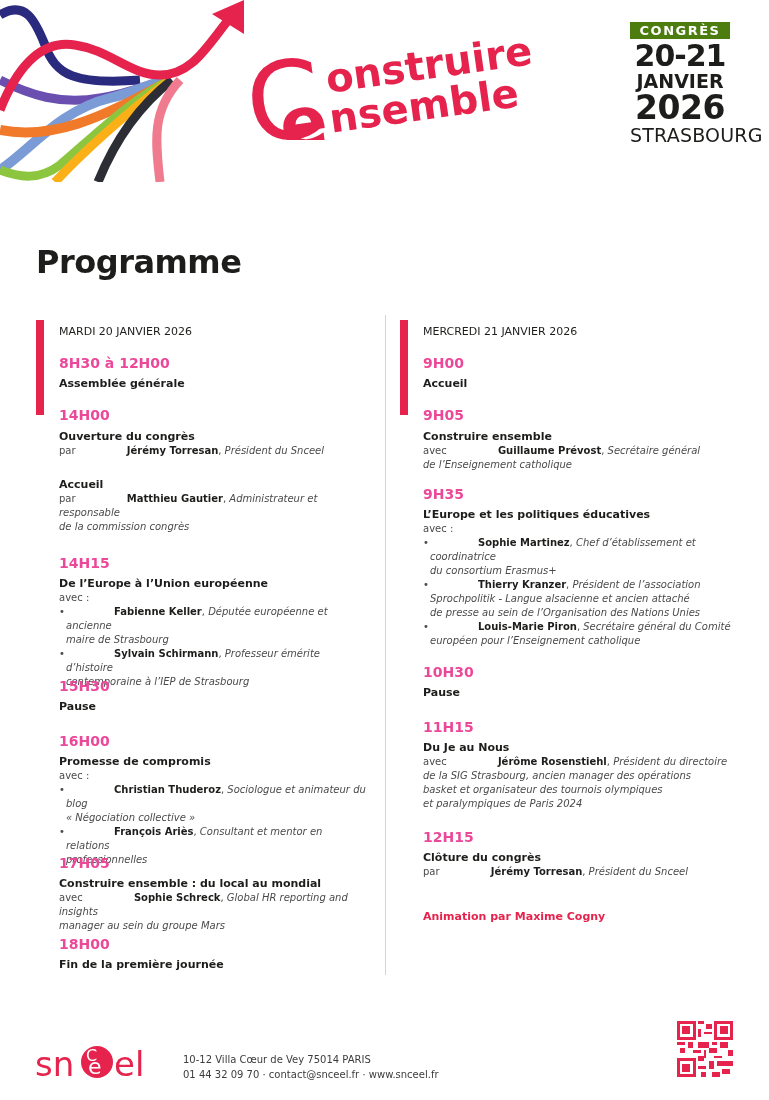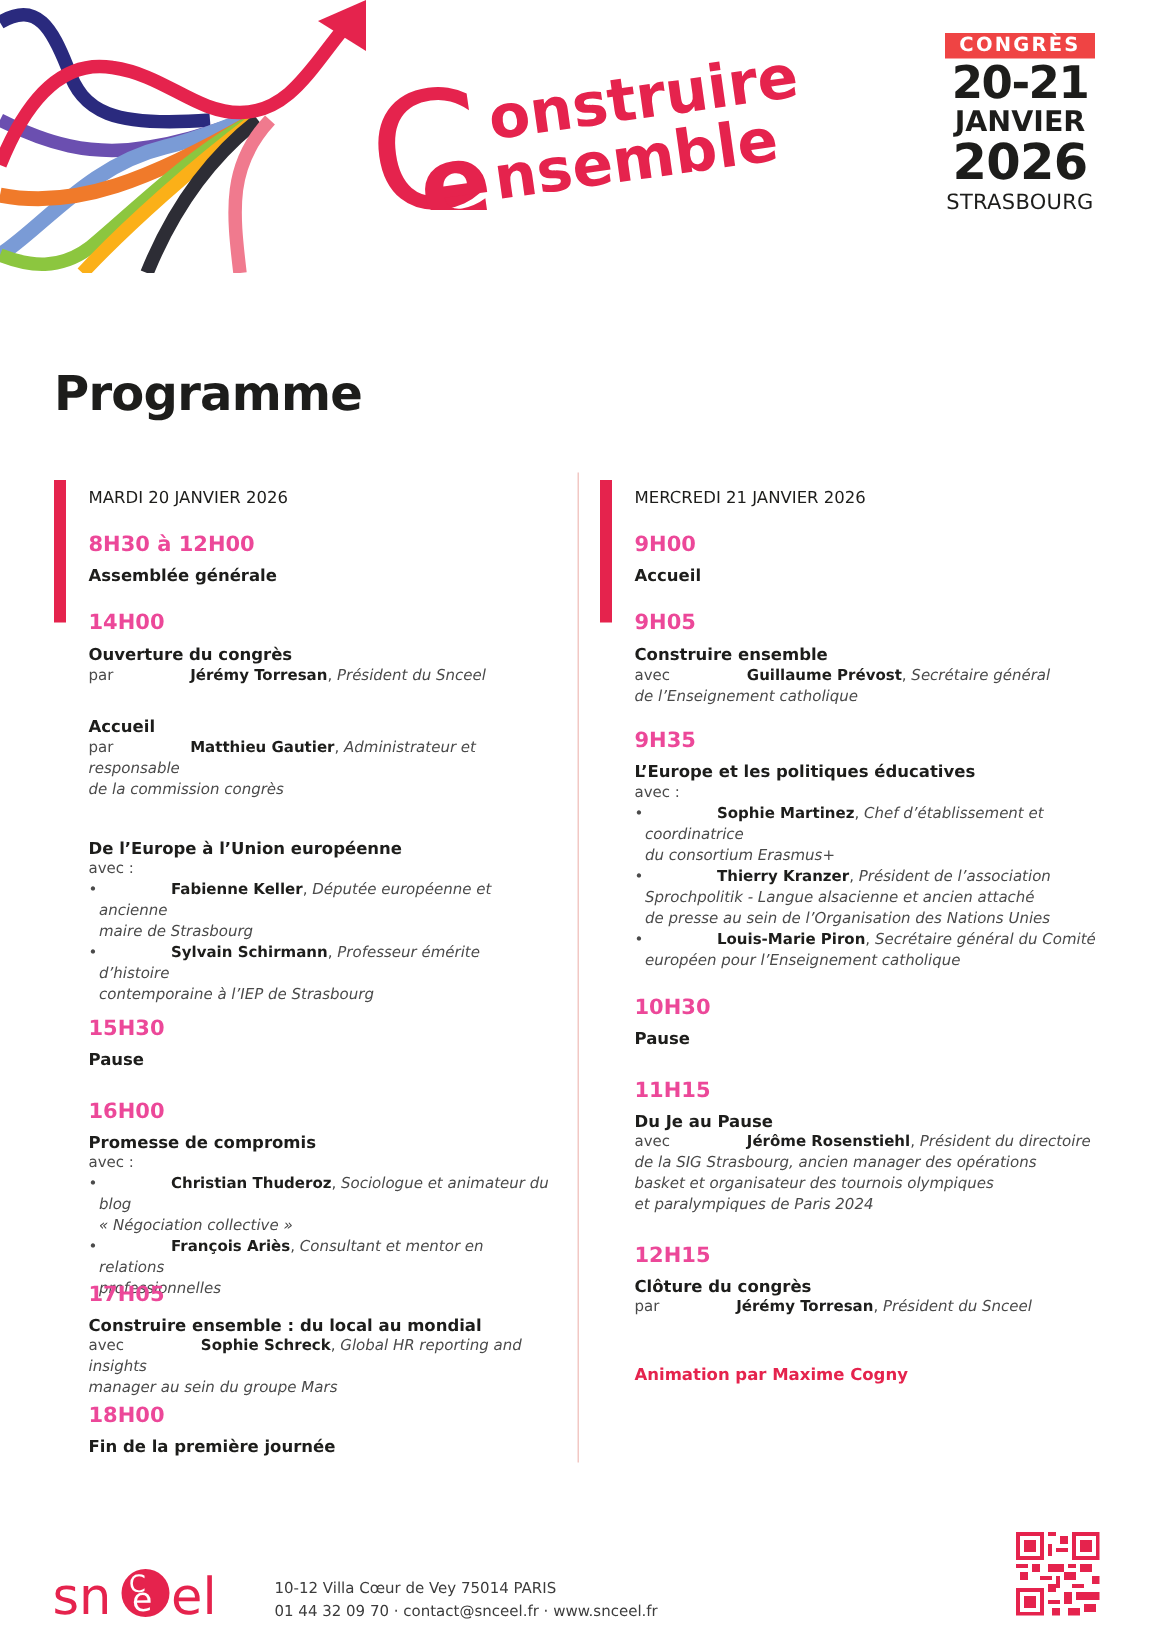--- a/index.html
+++ b/index.html
@@ -3,25 +3,25 @@
 <meta charset="utf-8">
 <style>
   * { box-sizing: border-box; margin: 0; padding: 0; }
   html, body { width: 769px; height: 1100px; background: #ffffff; overflow: hidden; }
   body { position: relative; font-family: "DejaVu Sans", "Liberation Sans", sans-serif; color: #1d1d1b; }
 
   .header-art { position: absolute; left: 0; top: 0; width: 250px; height: 182px; }
   .logo-title { position: absolute; left: 245px; top: 20px; width: 350px; height: 120px; }
 
   .badge { position: absolute; left: 630px; top: 22px; width: 100px; text-align: center; }
-  .badge .tag { display: block; background: #ef4444; color: #fff; font-family: "DejaVu Sans", sans-serif; font-weight: bold; font-size: 13px; letter-spacing: 1.5px; line-height: 17px; height: 17px; }
+  .badge .tag { display: block; background: #4d7c0f; color: #fff; font-family: "DejaVu Sans", sans-serif; font-weight: bold; font-size: 13px; letter-spacing: 1.5px; line-height: 17px; height: 17px; }
   .badge .dates { display: block; font-family: "DejaVu Sans", sans-serif; font-weight: bold; font-size: 30px; line-height: 30px; margin-top: 2px; letter-spacing: -1px; }
   .badge .month { display: block; font-family: "DejaVu Sans", sans-serif; font-weight: bold; font-size: 19px; line-height: 20px; letter-spacing: 0px; }
   .badge .year { display: block; font-family: "DejaVu Sans", sans-serif; font-weight: bold; font-size: 33px; line-height: 33px; letter-spacing: -0.5px; }
-  .badge .city { display: block; font-family: "DejaVu Sans", sans-serif; font-size: 14px; line-height: 18px; margin-top: 2px; letter-spacing: 0.2px; }
+  .badge .city { display: block; font-family: "DejaVu Sans", sans-serif; font-size: 19px; line-height: 18px; margin-top: 2px; letter-spacing: 0.2px; }
 
   .page-title { position: absolute; left: 36px; top: 243px; font-family: "DejaVu Sans", sans-serif; font-weight: bold; font-size: 32px; letter-spacing: -0.5px; color: #1d1d1b; }
 
   .col { position: absolute; top: 320px; }
   .col-left { left: 36px; width: 330px; }
   .col-right { left: 400px; width: 340px; }
   .accent-bar { position: absolute; left: 0; top: 0; width: 8px; height: 95px; background: #e5234d; }
   .col-inner { position: absolute; left: 23px; top: 0; right: 0; }
   .day-title { font-family: "DejaVu Sans", sans-serif; font-size: 11px; line-height: 24px; color: #1d1d1b; letter-spacing: 0px; }
 
@@ -94,20 +94,21 @@
       <div class="line"><span>par</span> <b>Jérémy Torresan</b>, <i>Président du Snceel</i></div>
     </div>
 
     <div class="session" style="top:153px">
       <div class="stitle">Accueil</div>
       <div class="line"><span>par</span> <b>Matthieu Gautier</b>, <i>Administrateur et responsable</i></div>
       <div class="line"><i>de la commission congrès</i></div>
     </div>
 
     <div class="session" style="top:234px">
+      <div class="time">14H15</div>
       <div class="stitle">De l’Europe à l’Union européenne</div>
       <div class="line">avec :</div>
       <div class="line bullet"><span class="dot">•</span><b>Fabienne Keller</b>, <i>Députée européenne et ancienne</i><br><i>maire de Strasbourg</i></div>
       <div class="line bullet"><span class="dot">•</span><b>Sylvain Schirmann</b>, <i>Professeur émérite d’histoire</i><br><i>contemporaine à l’IEP de Strasbourg</i></div>
     </div>
 
     <div class="session" style="top:357px">
       <div class="time">15H30</div>
       <div class="stitle">Pause</div>
     </div>
@@ -160,21 +161,21 @@
       <div class="line bullet"><span class="dot">•</span><b>Louis-Marie Piron</b>, <i>Secrétaire général du Comité</i><br><i>européen pour l’Enseignement catholique</i></div>
     </div>
 
     <div class="session" style="top:343px">
       <div class="time">10H30</div>
       <div class="stitle">Pause</div>
     </div>
 
     <div class="session" style="top:398px">
       <div class="time">11H15</div>
-      <div class="stitle">Du Je au Pause</div>
+      <div class="stitle">Du Je au Nous</div>
       <div class="line"><span>avec</span> <b>Jérôme Rosenstiehl</b>, <i>Président du directoire</i></div>
       <div class="line"><i>de la SIG Strasbourg, ancien manager des opérations</i></div>
       <div class="line"><i>basket et organisateur des tournois olympiques</i></div>
       <div class="line"><i>et paralympiques de Paris 2024</i></div>
     </div>
 
     <div class="session" style="top:508px">
       <div class="time">12H15</div>
       <div class="stitle">Clôture du congrès</div>
       <div class="line"><span>par</span> <b>Jérémy Torresan</b>, <i>Président du Snceel</i></div>

